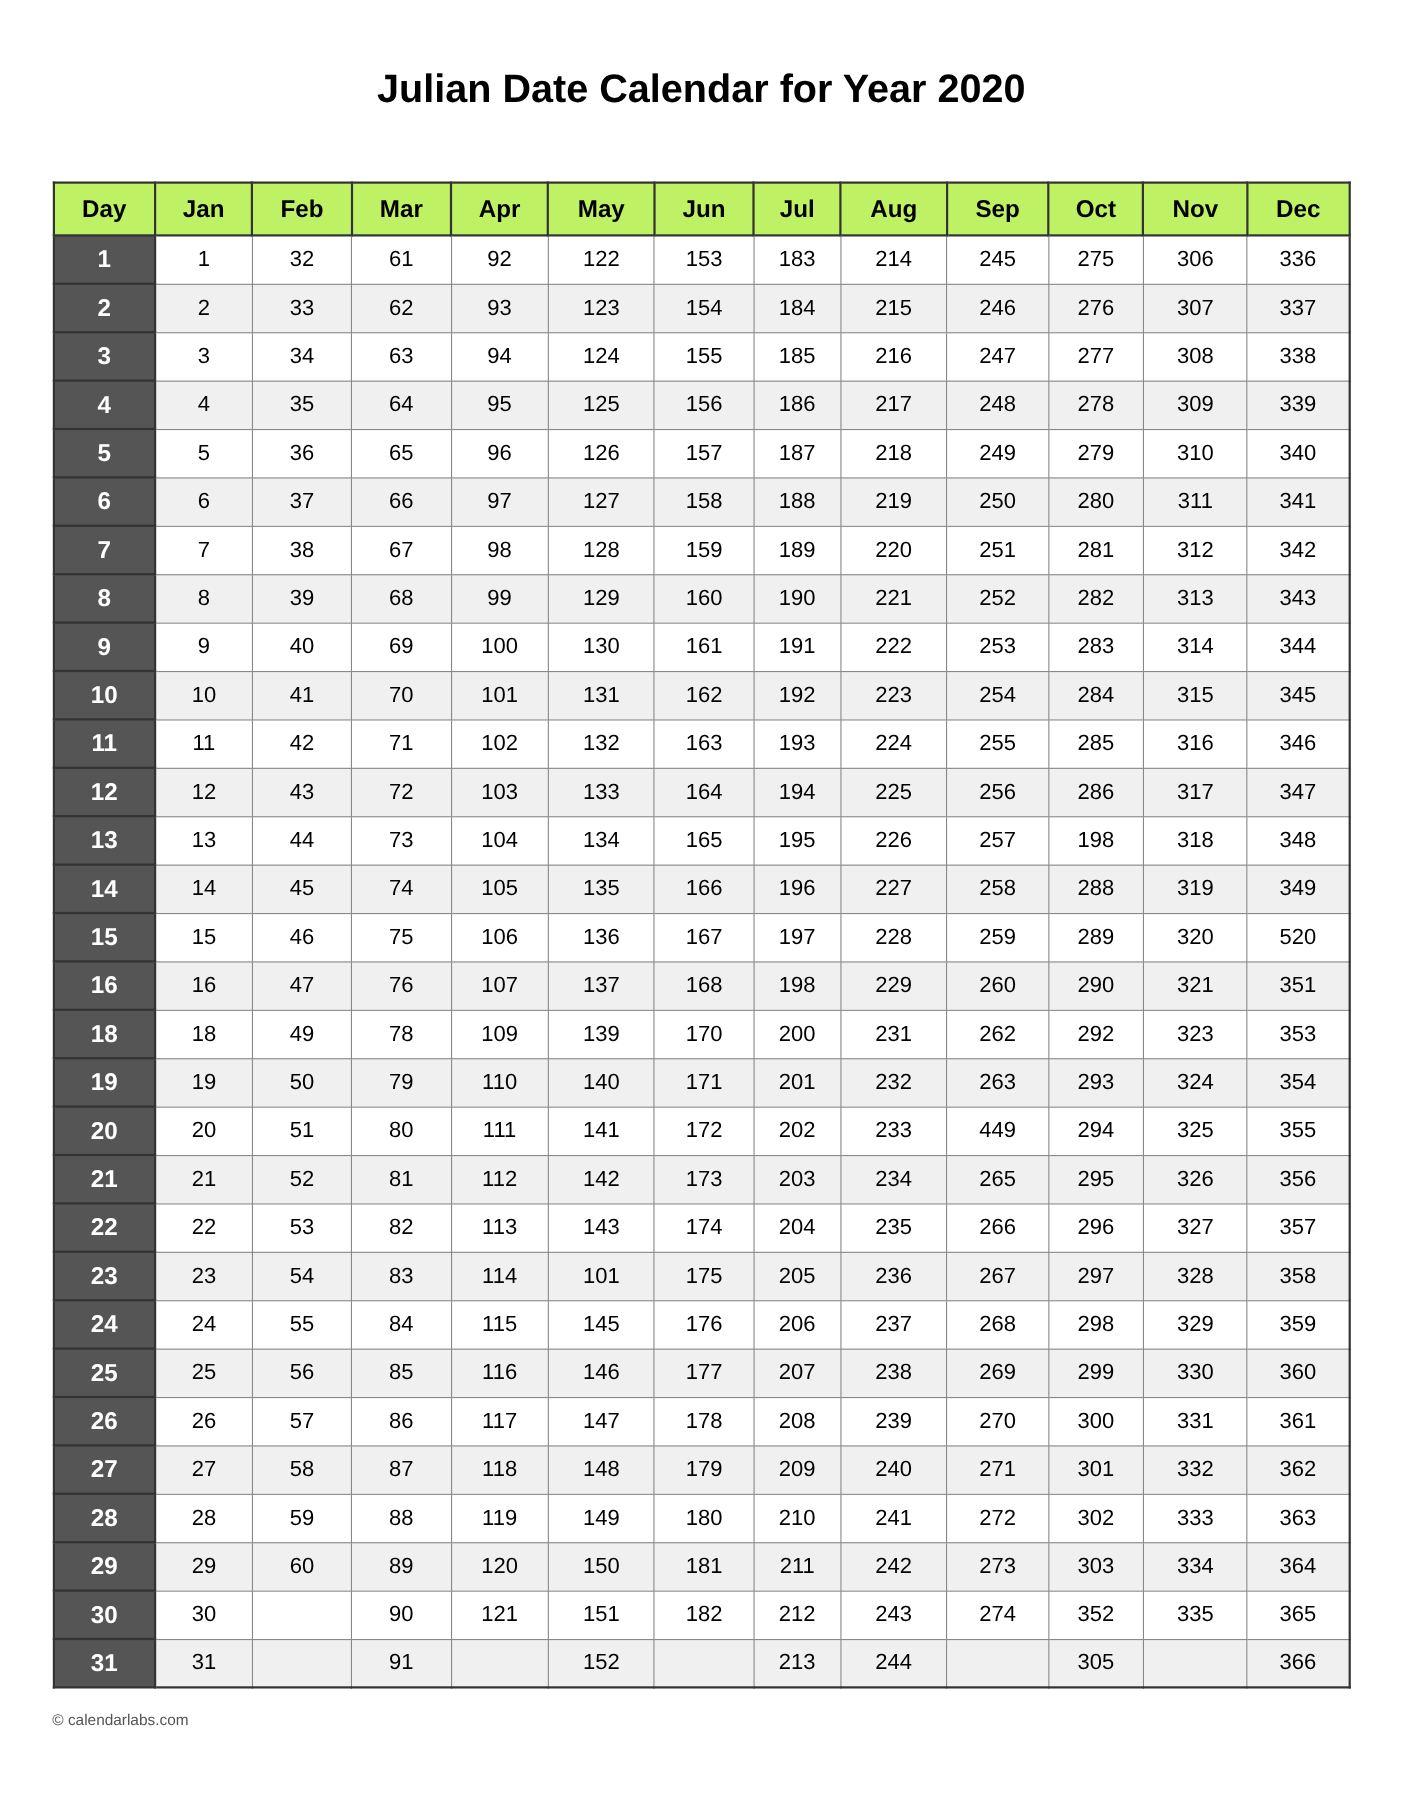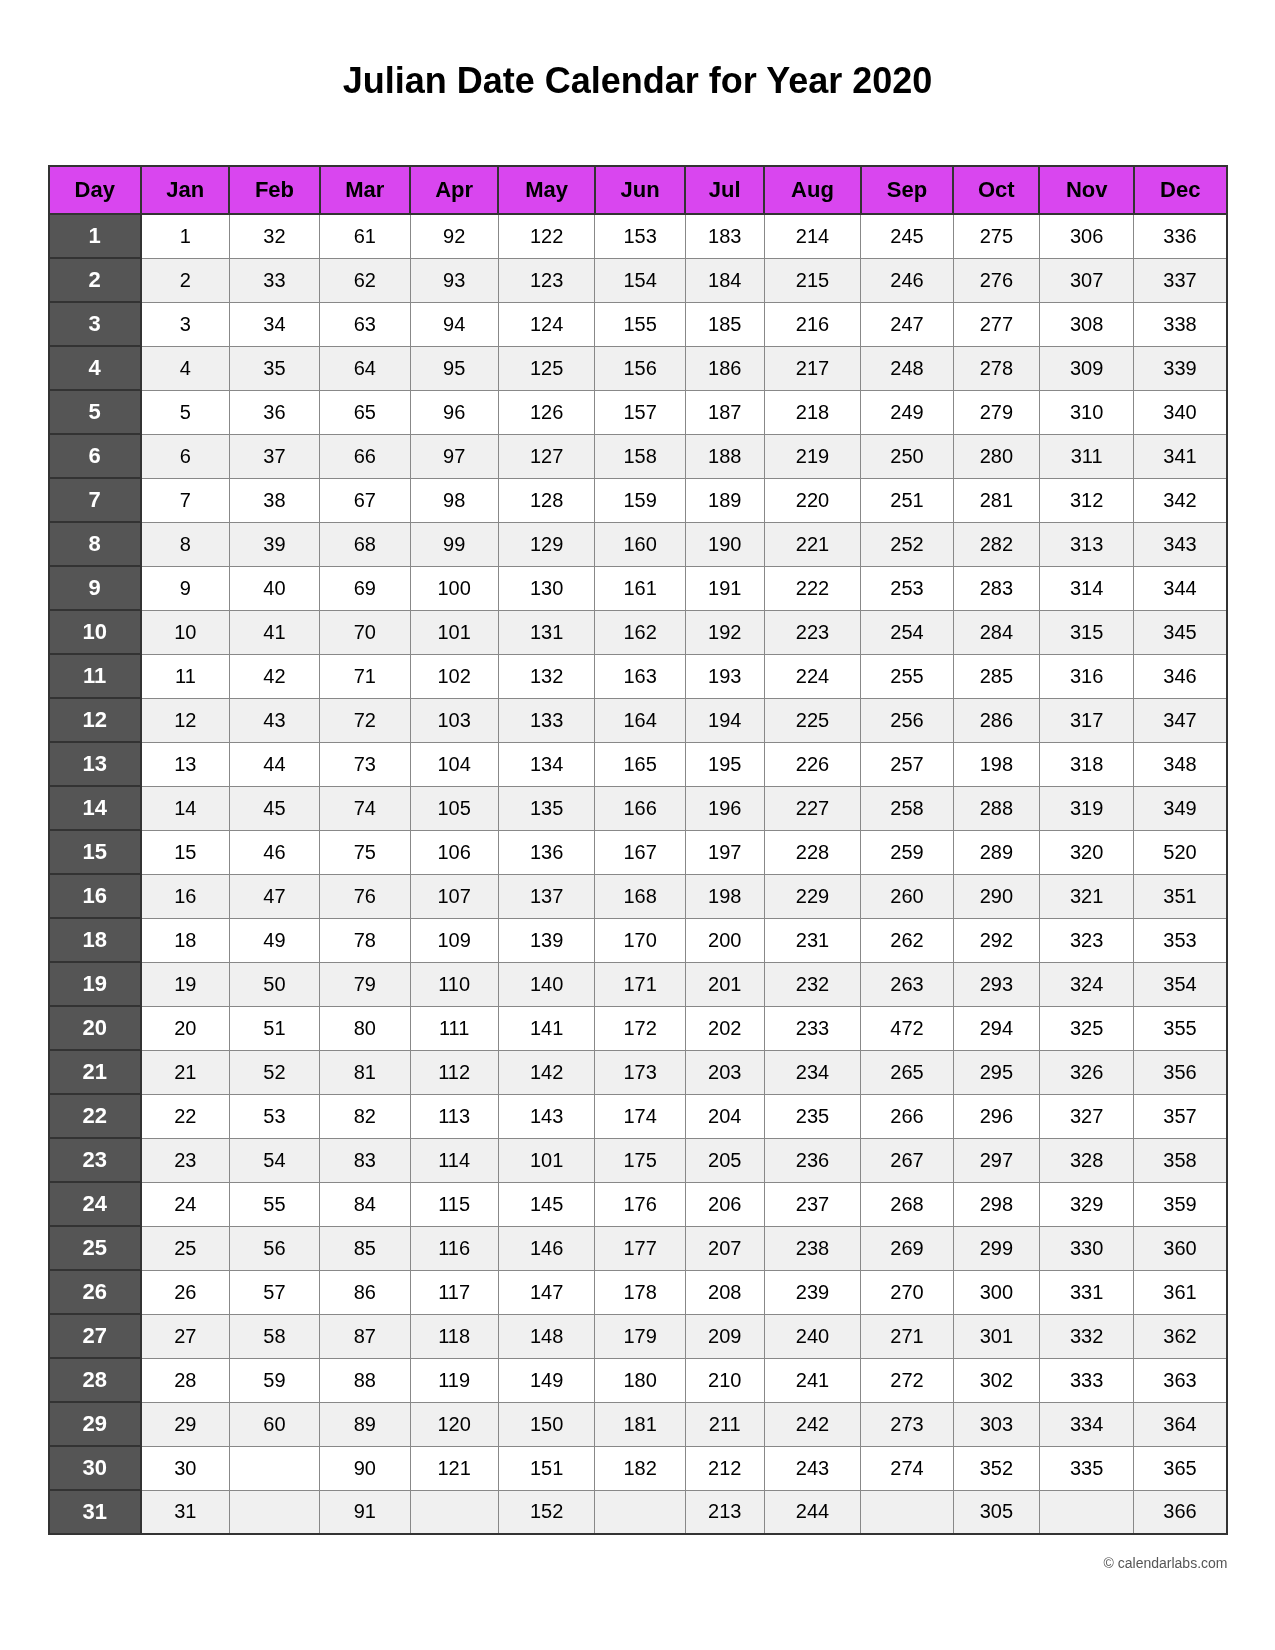--- a/index.html
+++ b/index.html
@@ -32,21 +32,21 @@
       max-width: 1180px;
     }
 
     table {
       width: 100%;
       border-collapse: collapse;
       border: 2px solid #333;
     }
 
     thead tr th {
-      background-color: #d946ef;
+      background-color: #bef264;
       border: 2px solid #333;
       padding: 10px 6px;
       text-align: center;
       font-size: 22px;
       font-weight: bold;
       color: #000;
     }
 
     tbody tr td {
       border: 1px solid #888;
@@ -68,21 +68,20 @@
       background-color: #f0f0f0;
     }
 
     tbody tr:nth-child(odd) td:not(:first-child) {
       background-color: #ffffff;
     }
 
     .footer {
       width: 100%;
       max-width: 1180px;
-      text-align: right;
       margin-top: 20px;
       font-size: 14px;
       color: #555;
     }
   </style>
 </head>
 <body>
 
 <h1>Julian Date Calendar for Year 2020</h1>
 
@@ -379,21 +378,21 @@
         <tr>
           <td>20</td>
           <td>20</td>
           <td>51</td>
           <td>80</td>
           <td>111</td>
           <td>141</td>
           <td>172</td>
           <td>202</td>
           <td>233</td>
-          <td>472</td>
+          <td>449</td>
           <td>294</td>
           <td>325</td>
           <td>355</td>
         </tr>
         <tr>
           <td>21</td>
           <td>21</td>
           <td>52</td>
           <td>81</td>
           <td>112</td>

